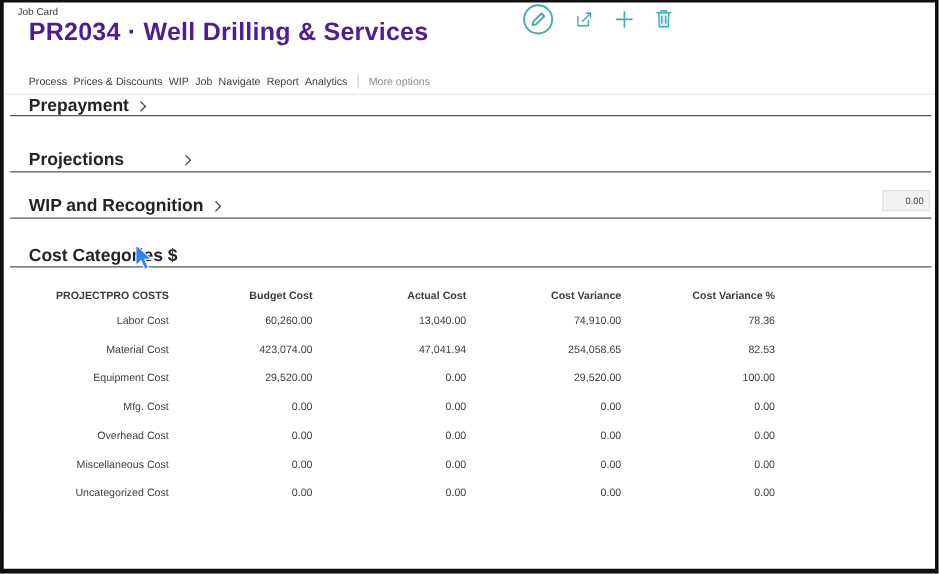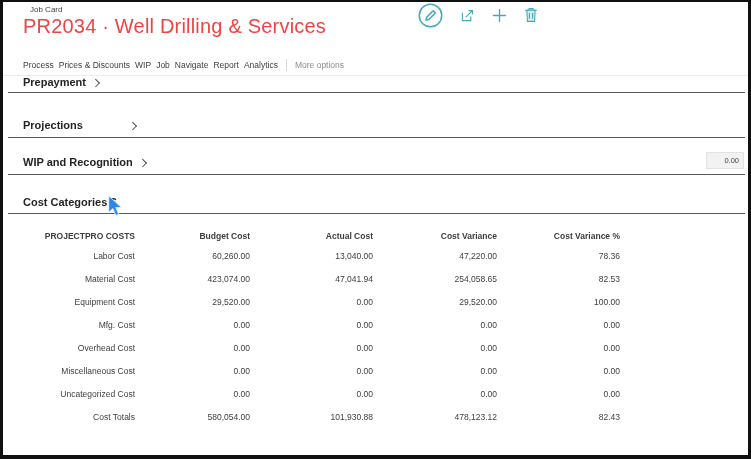--- a/index.html
+++ b/index.html
@@ -8,29 +8,29 @@
     width:751px;height:459px;
     box-sizing:border-box;
     background:#fff;
     border:2px solid #101010;
     border-left-width:3px;
     border-right-width:3px;
     border-bottom-width:4px;
     font-family:"Liberation Sans","DejaVu Sans",sans-serif;
     overflow:hidden;
   }
-  .breadcrumb{position:absolute;left:27px;top:3px;font-size:8px;color:#3c3c3c;}
-  .page-title{position:absolute;left:20px;top:13px;font-size:20px;font-weight:400;color:#ef4444;letter-spacing:.2px;margin:0;}
+  .breadcrumb{position:absolute;left:11px;top:3px;font-size:8px;color:#3c3c3c;}
+  .page-title{position:absolute;left:20px;top:13px;font-size:20px;font-weight:700;color:#4c1d95;letter-spacing:.2px;margin:0;}
   .actions{position:absolute;left:414px;top:1px;height:27px;display:flex;align-items:center;gap:15px;}
   .action-btn{background:none;border:none;padding:1px;margin:0;display:flex;align-items:center;justify-content:center;cursor:pointer;}
   .menubar{position:absolute;left:0;right:0;top:52px;height:21px;display:flex;align-items:center;gap:5px;padding-left:20px;border-bottom:1px solid #ececec;font-size:8.5px;color:#3e3e3e;}
   .menu-item{cursor:pointer;white-space:nowrap;}
   .menu-divider{width:1px;height:12px;background:#d8d8d8;margin:0 3px;}
   .more-options{color:#8c8c8c;text-align:center;}
-  .section-head{position:absolute;left:20px;display:flex;align-items:center;font-size:11px;font-weight:700;color:#242424;cursor:pointer;}
+  .section-head{position:absolute;left:20px;display:flex;align-items:center;font-size:14px;font-weight:700;color:#242424;cursor:pointer;}
   .chev{display:inline-block;width:4.5px;height:4.5px;border-top:1.3px solid #4a4a4a;border-right:1.3px solid #4a4a4a;transform:rotate(45deg);margin-left:7px;position:relative;top:1px;}
   .section-line{position:absolute;left:5px;right:3px;height:1px;background:#585858;}
   .wip-field{
     position:absolute;right:4px;top:150px;width:38px;height:17px;
     background:#f2f2f2;border:1px solid #e2e2e2;box-sizing:border-box;
     font-size:7.5px;color:#454545;
     display:flex;align-items:center;justify-content:flex-end;padding-right:4px;
   }
   .cost-table{position:absolute;left:0;top:226px;right:0;}
   .trow{display:grid;grid-template-columns:112px 115px 123px 124px 123px;padding-left:20px;height:23px;align-items:center;}
@@ -126,21 +126,21 @@
       <span>Budget Cost</span>
       <span>Actual Cost</span>
       <span>Cost Variance</span>
       <span>Cost Variance %</span>
     </div>
 
     <div class="trow">
       <span>Labor Cost</span>
       <span>60,260.00</span>
       <span>13,040.00</span>
-      <span>47,220.00</span>
+      <span>74,910.00</span>
       <span>78.36</span>
     </div>
     <div class="trow">
       <span>Material Cost</span>
       <span>423,074.00</span>
       <span>47,041.94</span>
       <span>254,058.65</span>
       <span>82.53</span>
     </div>
     <div class="trow">
@@ -171,27 +171,20 @@
       <span>0.00</span>
       <span>0.00</span>
     </div>
     <div class="trow">
       <span>Uncategorized Cost</span>
       <span>0.00</span>
       <span>0.00</span>
       <span>0.00</span>
       <span>0.00</span>
     </div>
-    <div class="trow">
-      <span>Cost Totals</span>
-      <span>580,054.00</span>
-      <span>101,930.88</span>
-      <span>478,123.12</span>
-      <span>82.43</span>
-    </div>
   </div>
 
   <div class="cursor">
     <svg width="16" height="22" viewBox="0 0 12.5 18.5">
       <path d="M1 0.8 L1 14.6 L4.5 11.4 L6.9 17.2 L9.3 16.1 L6.9 10.5 L11.6 10.5 Z" fill="#2e86e8" stroke="#eaf4ff" stroke-width="0.7"></path>
     </svg>
   </div>
 
 </div>
 

